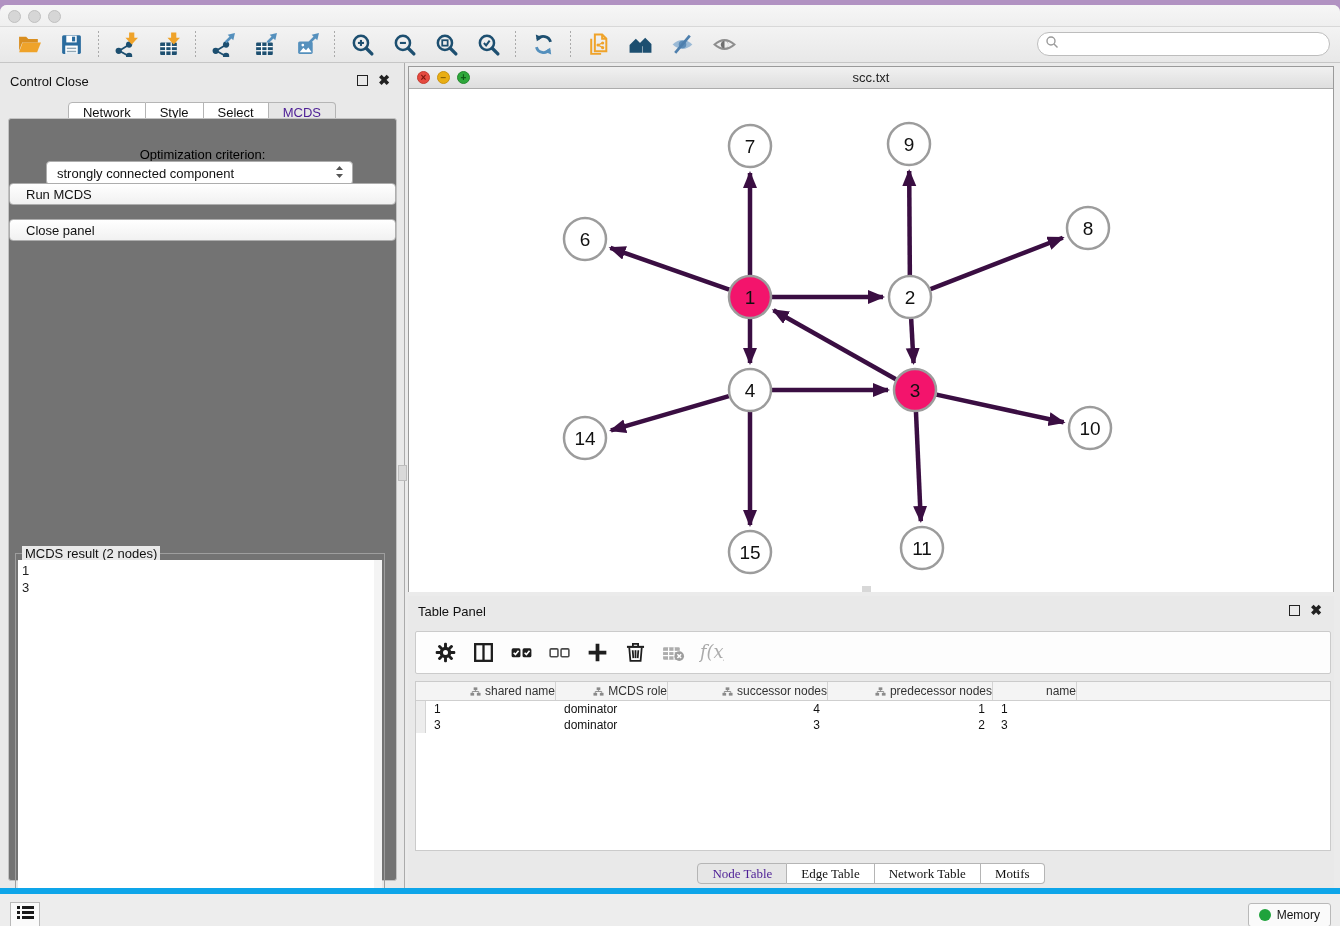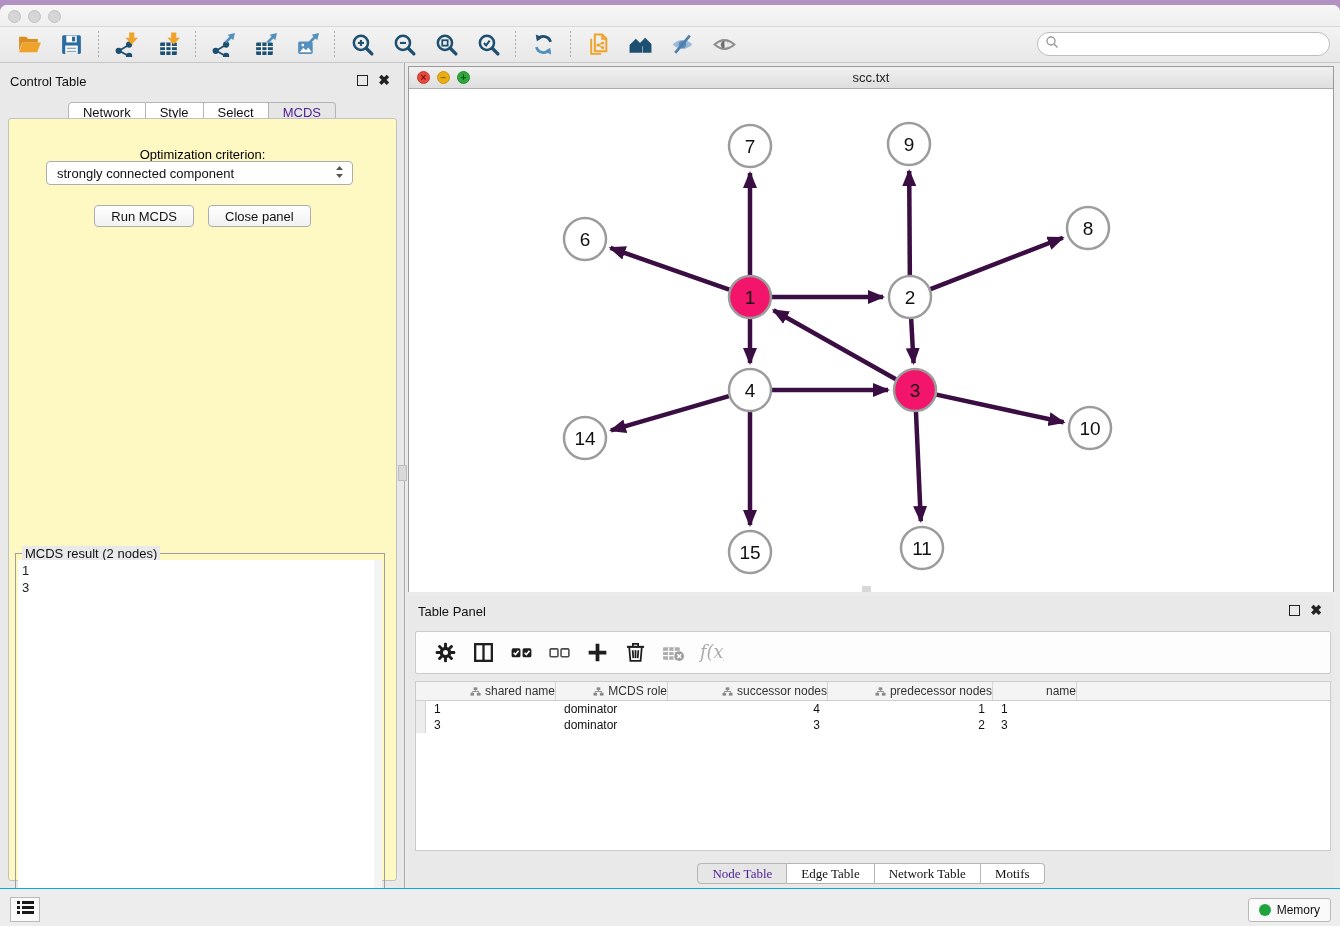--- a/index.html
+++ b/index.html
@@ -42,27 +42,27 @@
   .close-icon { font-size:14px; font-weight:bold; color:#222; line-height:11px; }
 
   .seg-tabs { position:absolute; top:39px; left:0; width:100%; display:flex; justify-content:center; }
   .seg-tab { height:21px; padding:0 14px; background:#fff; border:1px solid #B5B5B5;
     border-left:none; font-size:13px; color:#111; display:flex; align-items:center; }
   .seg-tab:first-child { border-left:1px solid #B5B5B5; border-radius:4px 0 0 4px; }
   .seg-tab:last-child { border-radius:0 4px 4px 0; }
   .seg-tab.disabled { background:#E6E6E6; color:#4c1d95; }
 
   .cp-body { position:absolute; left:8px; top:55px; width:389px; height:763px;
-    border:1px solid #C2C2C2; border-radius:3px; background:#fef9c3; }
+    border:1px solid #C2C2C2; border-radius:3px; background:#737373; }
   .opt-label { position:absolute; top:28px; width:100%; text-align:center; font-size:13px; color:#000; }
   .dropdown { position:absolute; left:37px; top:42px; width:307px; height:24px; background:#fff;
     border:1px solid #ADADAD; border-radius:4px; display:flex; align-items:center;
     padding:0 8px 0 10px; font-size:13px; color:#111; }
   .dropdown .dd-val { flex:1; }
-  .btn-row { position:absolute; left:0; top:86px; width:100%; display:flex; justify-content:center; gap:14px; }
+  .btn-row { position:absolute; left:0; top:64px; width:100%; display:flex; justify-content:center; gap:14px;flex-direction:column; }
   .mac-btn { height:22px; padding:0 16px; background:linear-gradient(#FFF,#F1F1F1);
     border:1px solid #ADADAD; border-radius:4px; font-size:13px; color:#111;
     display:flex; align-items:center; }
 
   .result-box { position:absolute; left:6px; top:434px; width:370px; height:373px;
     border:1px solid #9E9E9E; }
   .result-legend { position:absolute; left:6px; top:-8px; background:#E9E9E9; padding:0 3px;
     font-size:13px; color:#111; }
   .result-inner { position:absolute; left:2px; top:6px; right:10px; bottom:2px; background:#fff;
     font-size:13px; color:#222; padding:2px 4px; line-height:17px; }
@@ -99,21 +99,21 @@
   .tbl-header { display:flex; height:19px; background:#F4F4F4; border-bottom:1px solid #CFCFCF; }
   .th-cell { display:flex; align-items:center; justify-content:flex-end; gap:4px; font-size:12px;
     color:#333; border-right:1px solid #D4D4D4; height:100%; }
   .tbl-row { display:flex; height:16px; }
   .td-cell { font-size:12px; color:#111; padding:0 8px; line-height:16px; white-space:nowrap; }
   .row-gutter { width:10px; background:#EDEDED; border-right:1px solid #D4D4D4; height:100%; }
   .tp-tabs { position:absolute; left:0; top:267px; width:100%; display:flex; justify-content:center;font-family:Liberation Serif, serif; }
 
   
   .statusbar { position:absolute; left:0; top:883px; width:100%; height:38px;
-    background:#EDEDED; border-top:1px solid #0ea5e9; }
+    background:#EDEDED; border-top:6px solid #0ea5e9; }
   .list-btn { position:absolute; left:10px; top:8px; width:30px; height:25px; background:#FAFAFA;
     border:1px solid #B9B9B9; display:flex; align-items:center; justify-content:center; }
   .memory-btn { position:absolute; right:9px; top:9px; height:24px; background:#FAFAFA;
     border:1px solid #B9B9B9; border-radius:3px; display:flex; align-items:center;
     gap:6px; padding:0 10px; font-size:12px; color:#111; }
   .mem-dot { width:12px; height:12px; border-radius:50%; }
 </style>
 </head>
 <body>
 
@@ -302,21 +302,21 @@
             <circle cx="6" cy="6" r="4" fill="none" stroke="#9A9A9A" stroke-width="1.4"></circle>
             <line x1="9" y1="9" x2="12.5" y2="12.5" stroke="#9A9A9A" stroke-width="1.4"></line>
           </svg>
       </span>
       <input placeholder="" style="">
     </div>
   </div>
 
   <div class="control-panel">
     <div class="panel-head">
-      <div class="pt">Control Table</div>
+      <div class="pt">Control Close</div>
       <div class="icons">
         <div class="float-icon"></div>
         <div class="close-icon">✖</div>
       </div>
     </div>
     <div class="seg-tabs" id="cp-tabs">
         <div class="seg-tab">Network</div>
         <div class="seg-tab">Style</div>
         <div class="seg-tab">Select</div>
         <div class="seg-tab disabled">MCDS</div>

